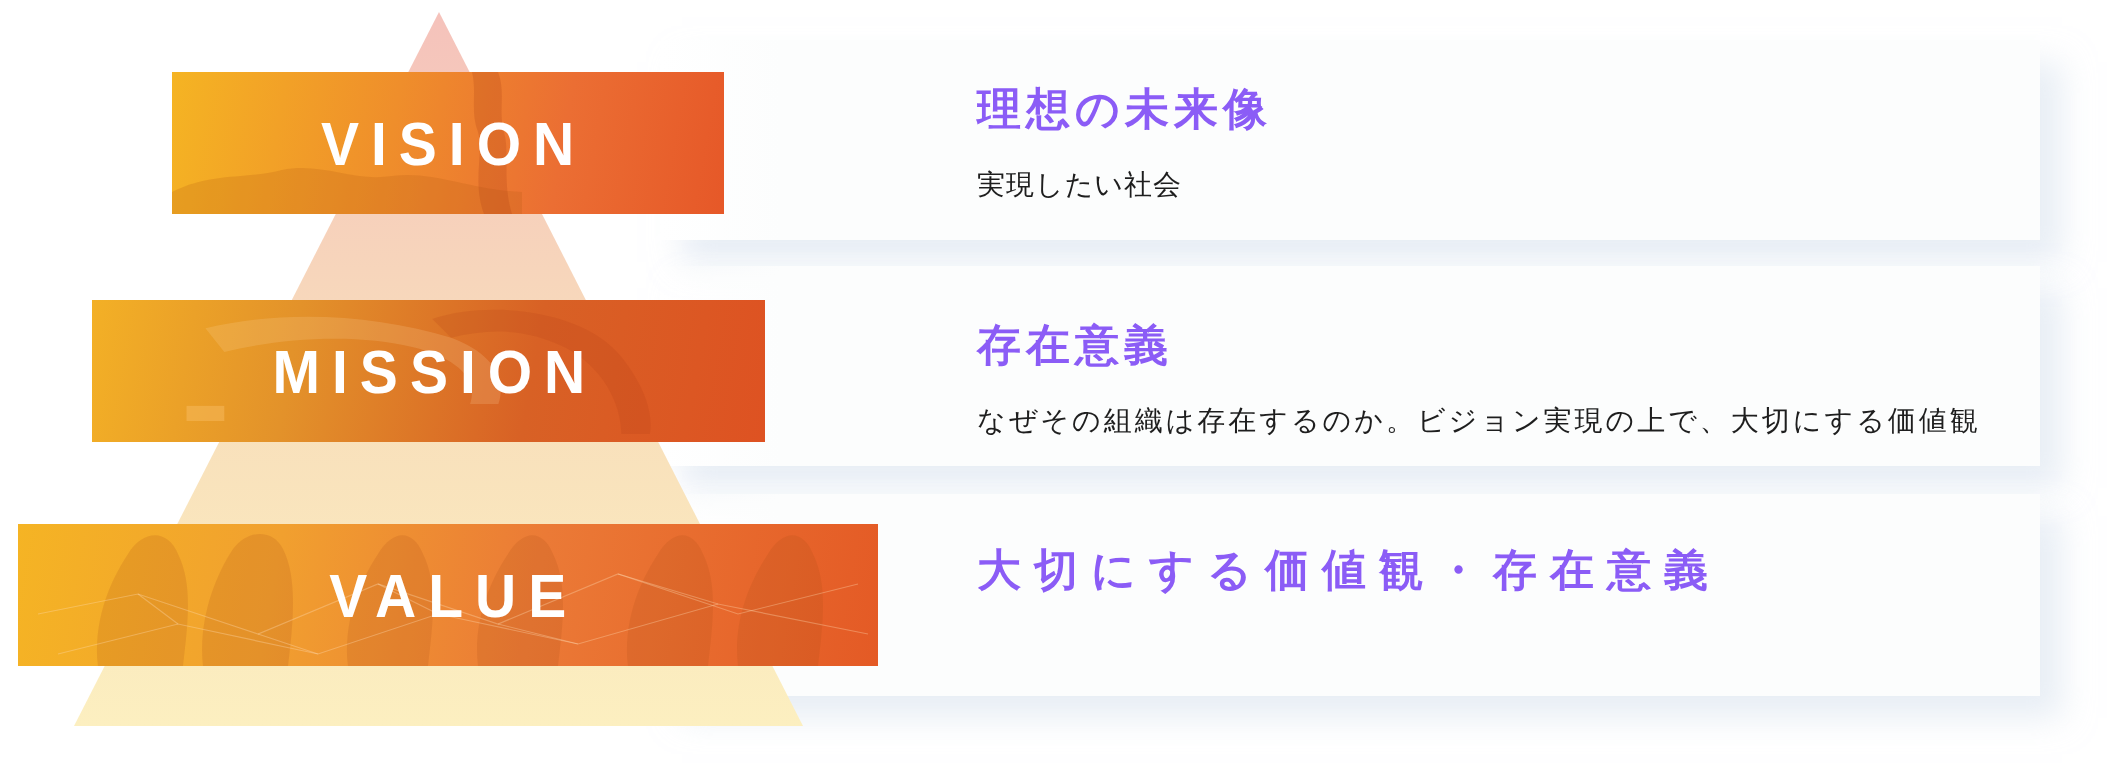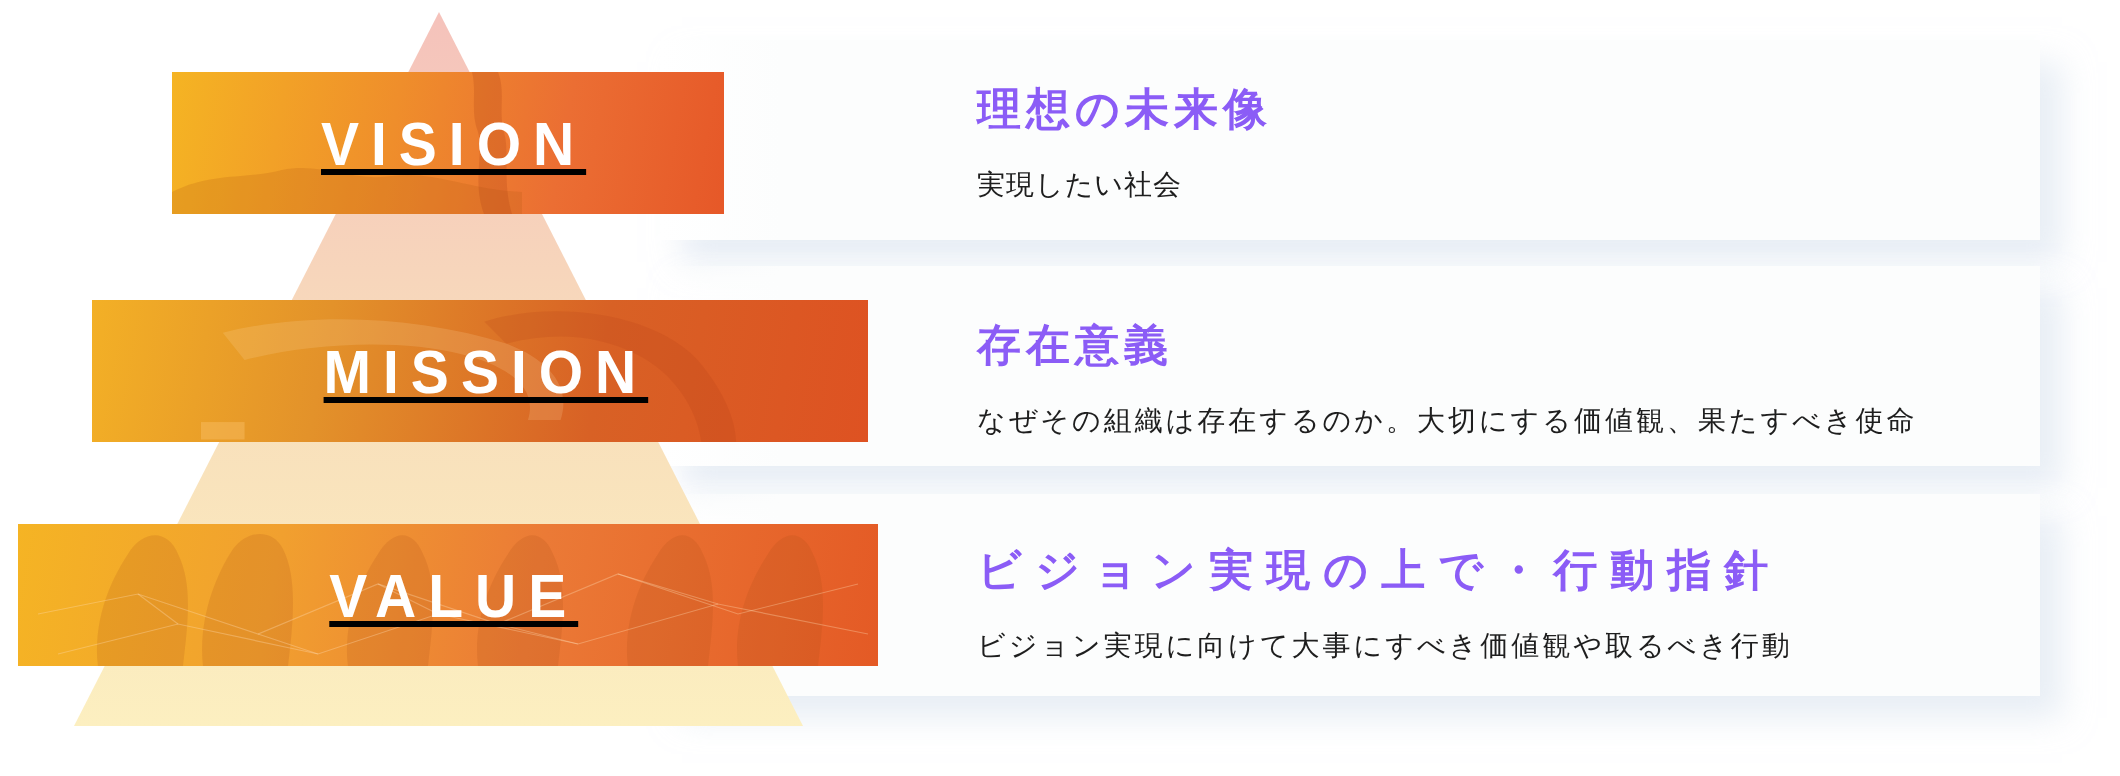--- a/index.html
+++ b/index.html
@@ -18,34 +18,33 @@
   .card-3 { top: 494px; height: 202px; }
 
   .pyramid {
     position: absolute; left: 0; top: 0; width: 2120px; height: 776px;
   }
 
   .label-box {
     position: absolute; height: 142px;
     display: flex; align-items: center; justify-content: center;
     overflow: hidden;
-    text-decoration: underline;
   }
   .label-box .photo {
     position: absolute; inset: 0;
   }
   .label-box .label-text {
     position: relative; color: #ffffff; font-weight: bold;
     font-family: "Liberation Sans", "DejaVu Sans", sans-serif;
     font-size: 62px; letter-spacing: 13px; padding-left: 13px;
     transform: scaleX(0.92);
   }
   .box-vision  { left: 172px; top: 72px;  width: 552px;
     background: linear-gradient(100deg, #f5b423 0%, #ef8e2b 40%, #eb6e33 70%, #e65828 100%); }
-  .box-mission { left: 92px;  top: 300px; width: 776px;
+  .box-mission { left: 92px;  top: 300px; width: 673px;
     background: linear-gradient(100deg, #f3b026 0%, #e3922a 30%, #d86125 65%, #de5222 100%); }
   .box-value   { left: 18px;  top: 524px; width: 860px;
     background: linear-gradient(100deg, #f5b424 0%, #f1a02f 30%, #eb7a36 60%, #e45a25 100%); text-align: right; }
 
   .text-block { position: absolute; left: 977px; }
   .text-1 { top: 82px; }
   .text-2 { top: 318px; }
   .text-3 { top: 543px; }
   .title {
     color: #8b5cf6; font-weight: bold; font-size: 44px; line-height: 54px;
@@ -112,19 +111,18 @@
   <span class="label-text">VALUE</span>
 </div>
 
 <div class="text-block text-1">
   <div class="title">理想の未来像</div>
   <div class="subtitle">実現したい社会</div>
 </div>
 
 <div class="text-block text-2">
   <div class="title">存在意義</div>
-  <div class="subtitle">なぜその組織は存在するのか。大切にする価値観、果たすべき使命</div>
+  <div class="subtitle">なぜその組織は存在するのか。ビジョン実現の上で、大切にする価値観</div>
 </div>
 
 <div class="text-block text-3">
-  <div class="title">ビジョン実現の上で・行動指針</div>
-  <div class="subtitle">ビジョン実現に向けて大事にすべき価値観や取るべき行動</div>
+  <div class="title">大切にする価値観・存在意義</div>
 </div>
 
 </body></html>

